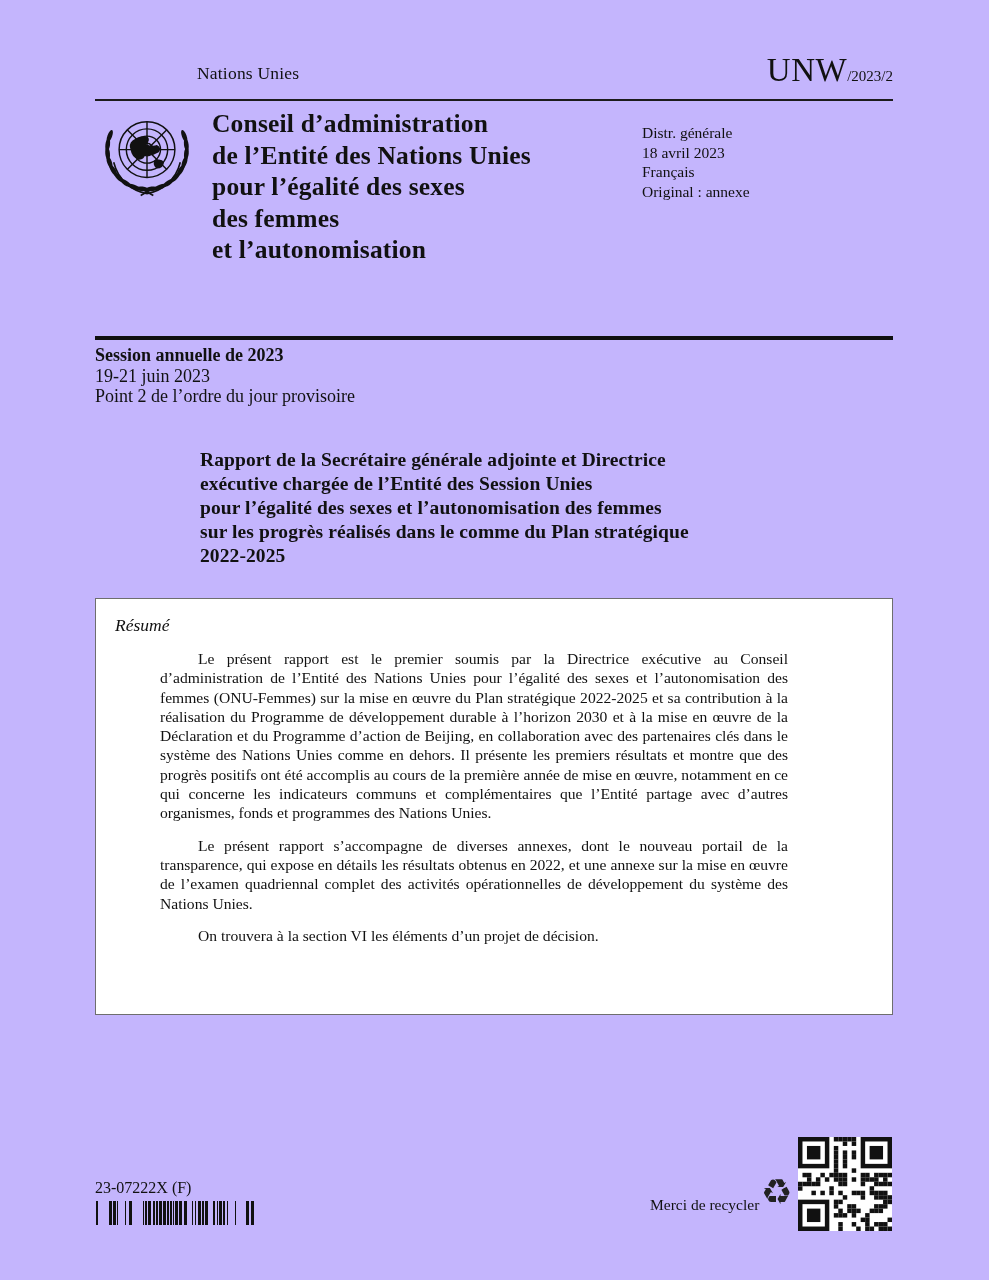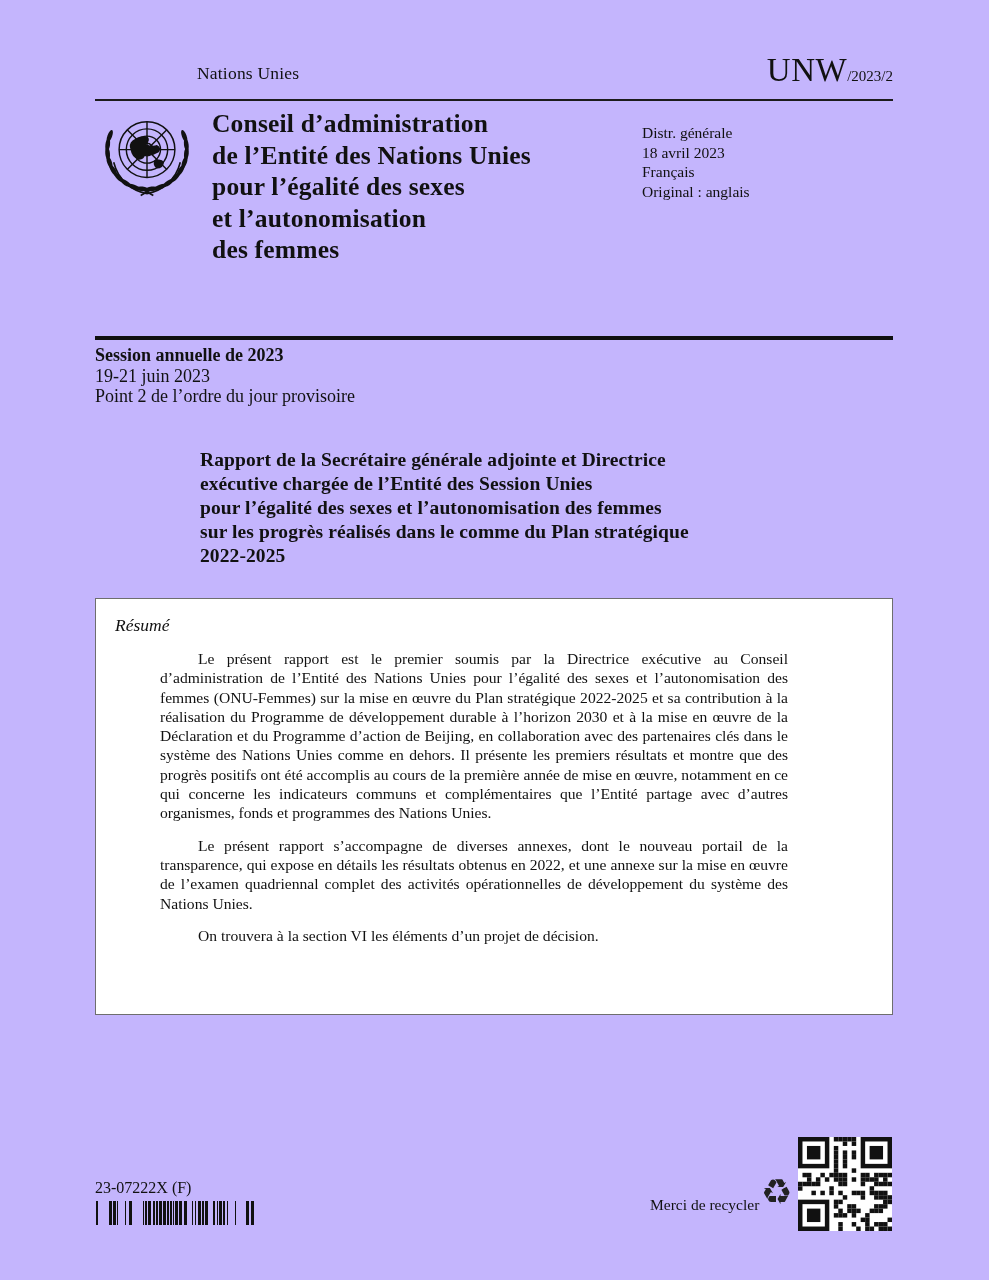--- a/index.html
+++ b/index.html
@@ -109,29 +109,29 @@
           <ellipse cx="93.66105191603687" cy="38.54907846459575" rx="7.2" ry="2.6" transform="rotate(82.88365366484851 93.66105191603687 38.54907846459575)"></ellipse>
           <ellipse cx="91.3444008421543" cy="28.94541534936048" rx="7.2" ry="2.6" transform="rotate(69.9921031648485 91.3444008421543 28.94541534936048)"></ellipse>
         </g>
     </svg>
   </div>
 
   <h1 class="org-title">
     <span>Conseil d’administration</span>
     <span>de l’Entité des Nations Unies</span>
     <span>pour l’égalité des sexes</span>
+    <span>des femmes</span>
     <span>et l’autonomisation</span>
-    <span>des femmes</span>
   </h1>
 
   <div class="distr">
     <div>Distr. générale</div>
     <div>18 avril 2023</div>
     <div>Français</div>
-    <div>Original : anglais</div>
+    <div>Original : annexe</div>
   </div>
 
   <div class="rule-thick"></div>
 
   <div class="session">
     <div class="bold">Session annuelle de 2023</div>
     <div>19-21 juin 2023</div>
     <div>Point 2 de l’ordre du jour provisoire</div>
   </div>
 

